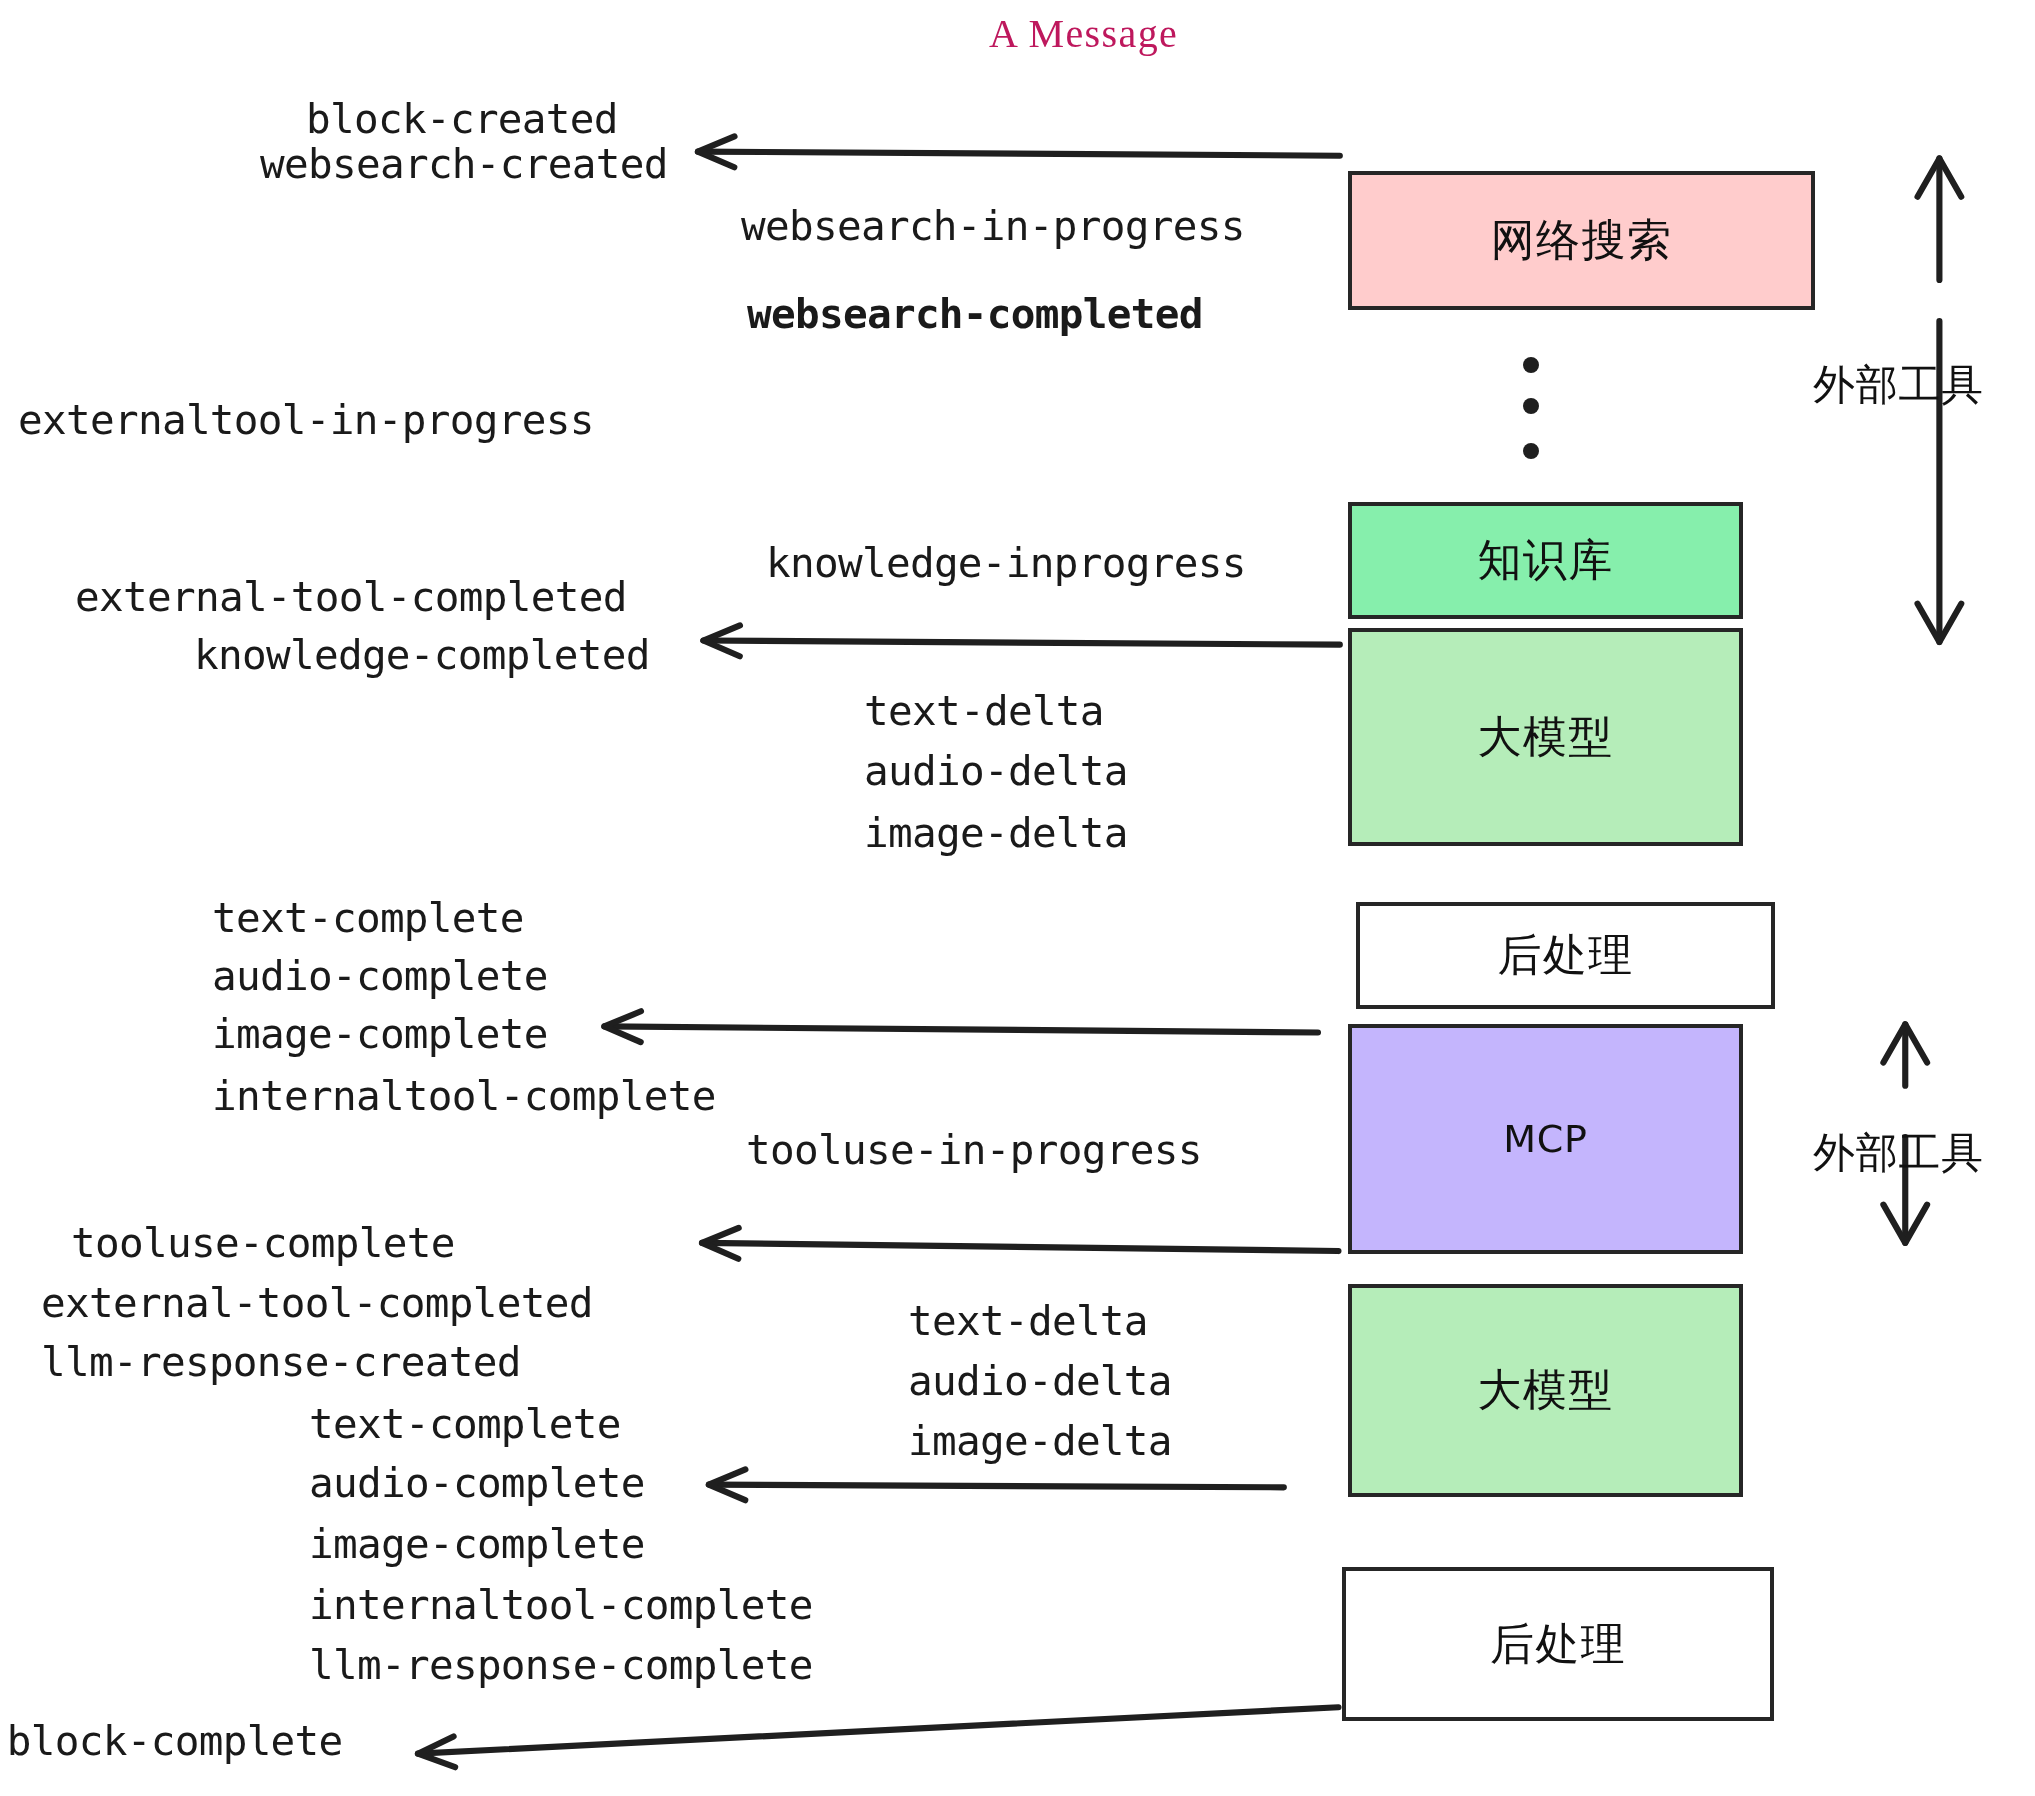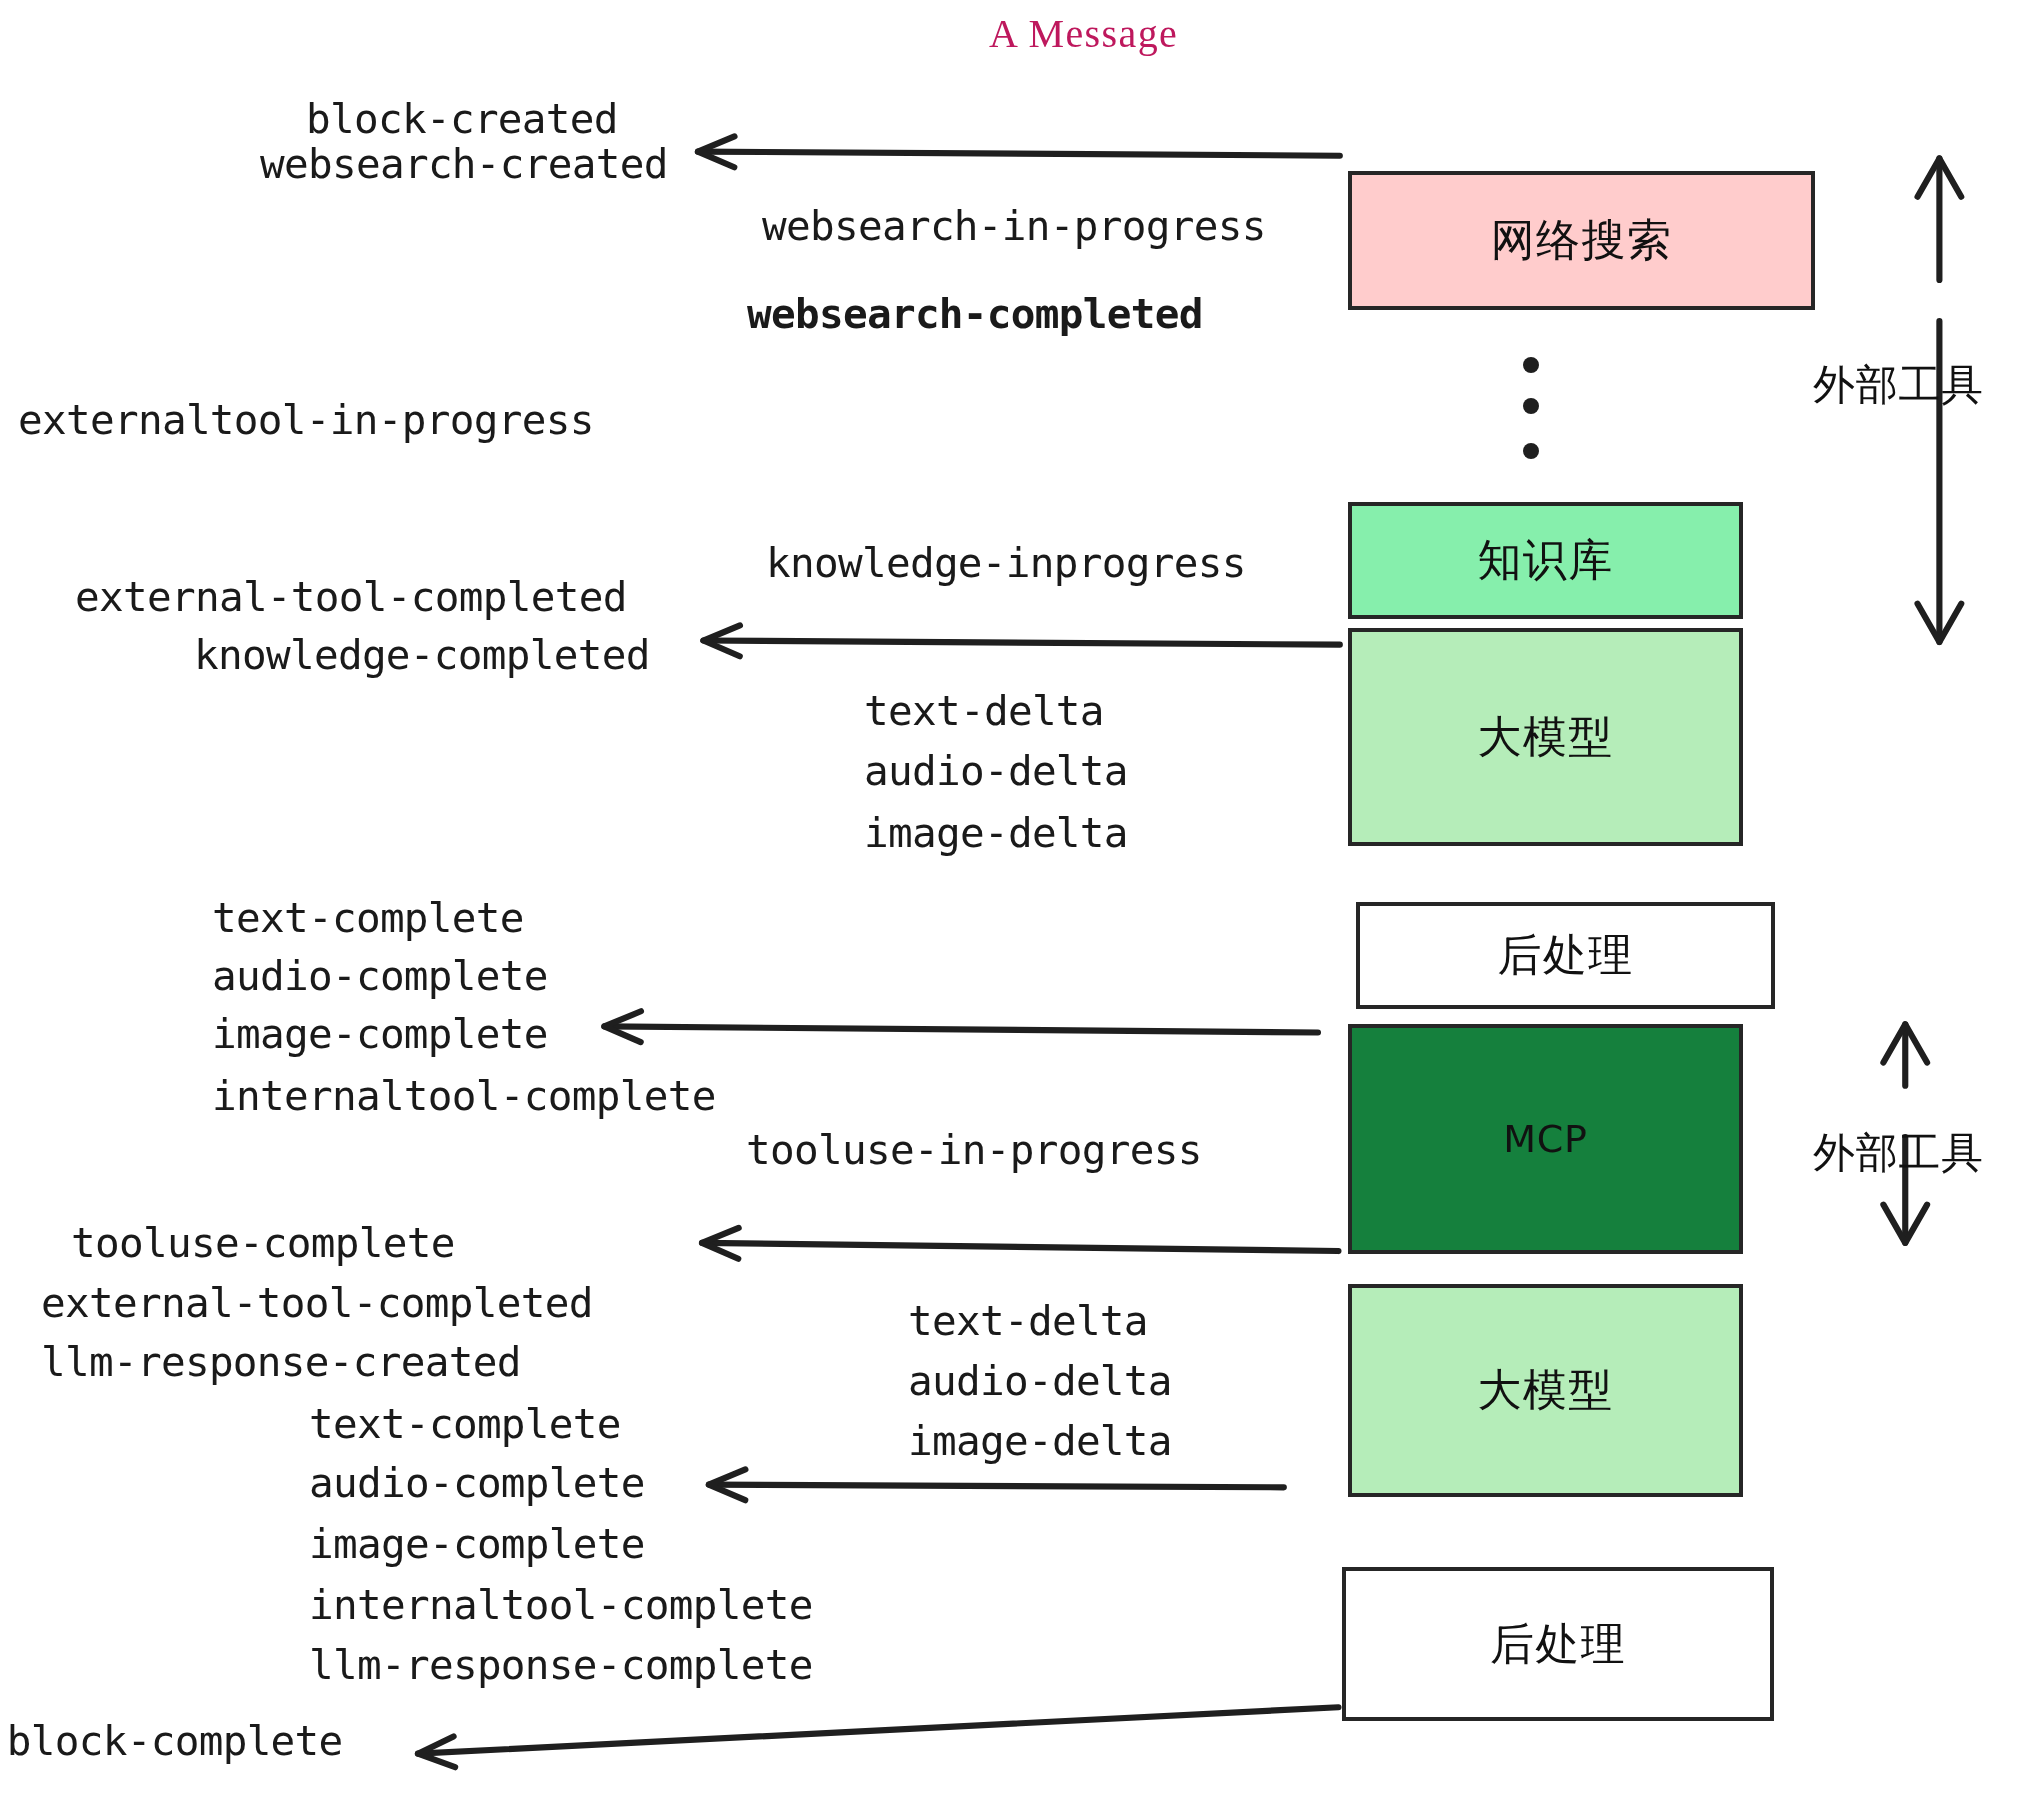--- a/index.html
+++ b/index.html
@@ -62,39 +62,39 @@
       </div>
       <div class="boxnode" style="left: 1348px; top: 502px; width: 395px; height: 117px; background: #86efac;">
         <span class="boxtxt">知识库</span>
       </div>
       <div class="boxnode" style="left: 1348px; top: 628px; width: 395px; height: 218px; background: rgb(181, 237, 185);">
         <span class="boxtxt">大模型</span>
       </div>
       <div class="boxnode" style="left: 1356px; top: 902px; width: 419px; height: 107px; background: rgb(255, 255, 255);">
         <span class="boxtxt">后处理</span>
       </div>
-      <div class="boxnode" style="left: 1348px; top: 1024px; width: 395px; height: 230px; background: #15803d;">
+      <div class="boxnode" style="left: 1348px; top: 1024px; width: 395px; height: 230px; background: #c4b5fd;">
         <span class="boxtxt latin">MCP</span>
       </div>
       <div class="boxnode" style="left: 1348px; top: 1284px; width: 395px; height: 213px; background: rgb(181, 237, 185);">
         <span class="boxtxt">大模型</span>
       </div>
       <div class="boxnode" style="left: 1342px; top: 1567px; width: 432px; height: 154px; background: rgb(255, 255, 255);">
         <span class="boxtxt">后处理</span>
       </div>
     </div>
   <div id="dots-layer">
       <span class="dot" style="left: 1523px; top: 357px;"></span>
       <span class="dot" style="left: 1523px; top: 398px;"></span>
       <span class="dot" style="left: 1523px; top: 443px;"></span>
     </div>
   <div id="labels-layer">
       <div class="lbl" style="left: 306px; top: 99px;">block-created</div>
       <div class="lbl" style="left: 260px; top: 144px;">websearch-created</div>
-      <div class="lbl" style="left: 762px; top: 206px; text-align: center;">websearch-in-progress</div>
+      <div class="lbl" style="left: 741px; top: 206px; text-align: center;">websearch-in-progress</div>
       <div class="lbl" style="left: 747px; top: 294px; font-weight: bold;">websearch-completed</div>
       <div class="lbl" style="left: 18px; top: 400px;">externaltool-in-progress</div>
       <div class="lbl" style="left: 766px; top: 543px;">knowledge-inprogress</div>
       <div class="lbl" style="left: 75px; top: 577px;">external-tool-completed</div>
       <div class="lbl" style="left: 194px; top: 635px;">knowledge-completed</div>
       <div class="lbl" style="left: 864px; top: 691px;">text-delta</div>
       <div class="lbl" style="left: 864px; top: 751px;">audio-delta</div>
       <div class="lbl" style="left: 864px; top: 813px;">image-delta</div>
       <div class="lbl" style="left: 212px; top: 898px;">text-complete</div>
       <div class="lbl" style="left: 212px; top: 956px;">audio-complete</div>

